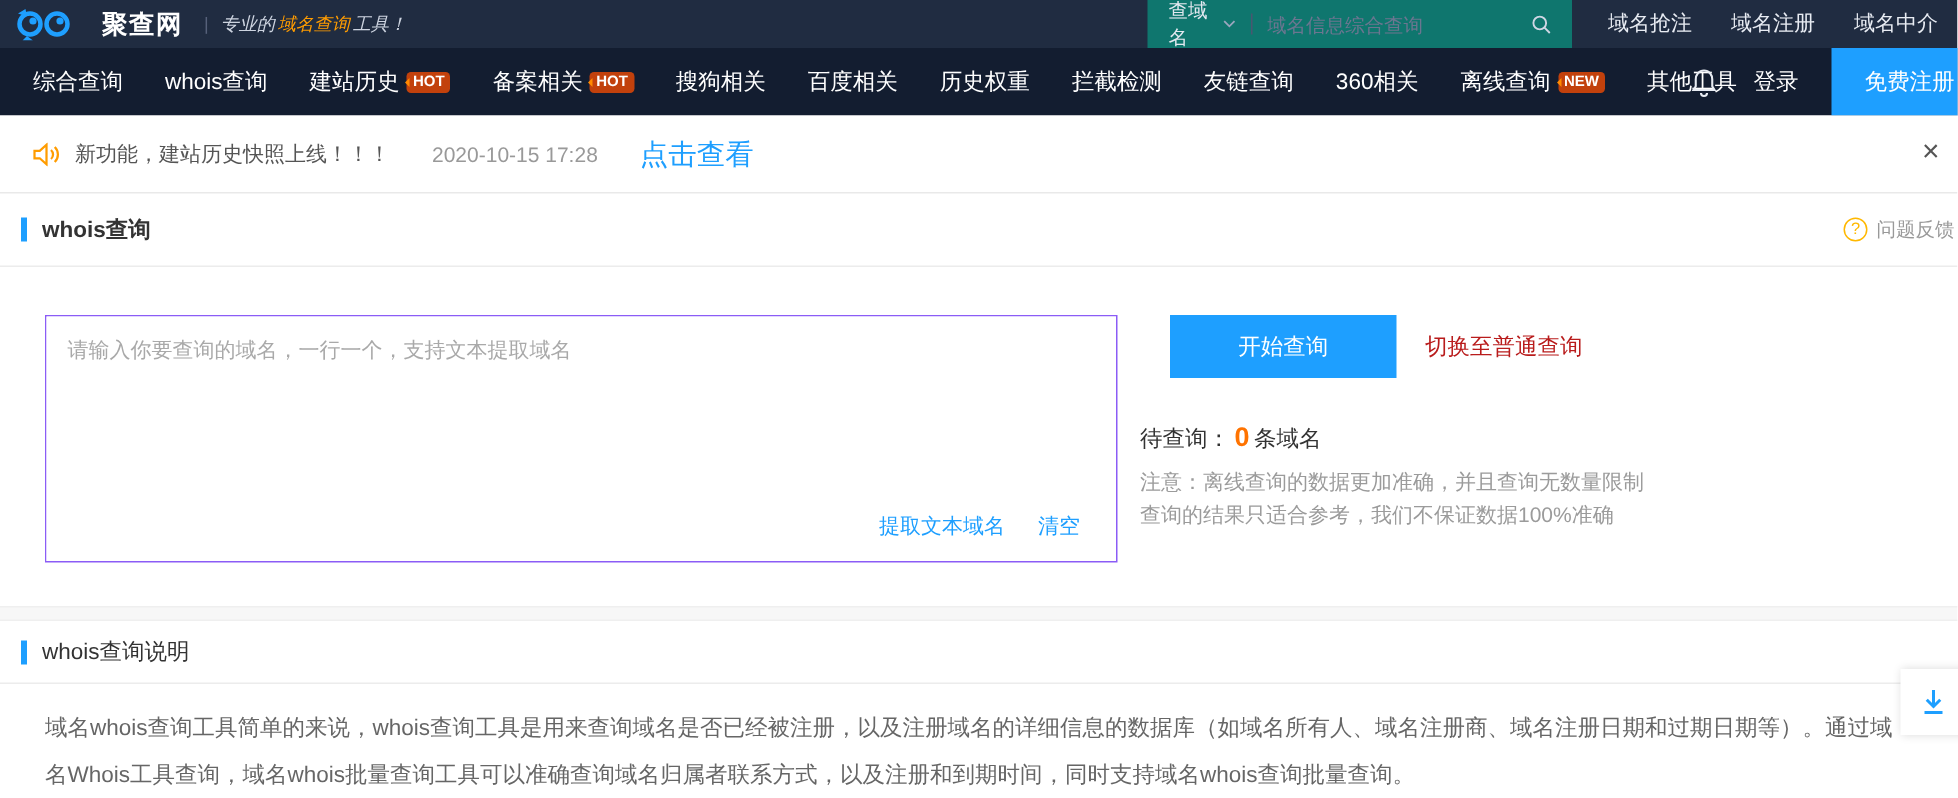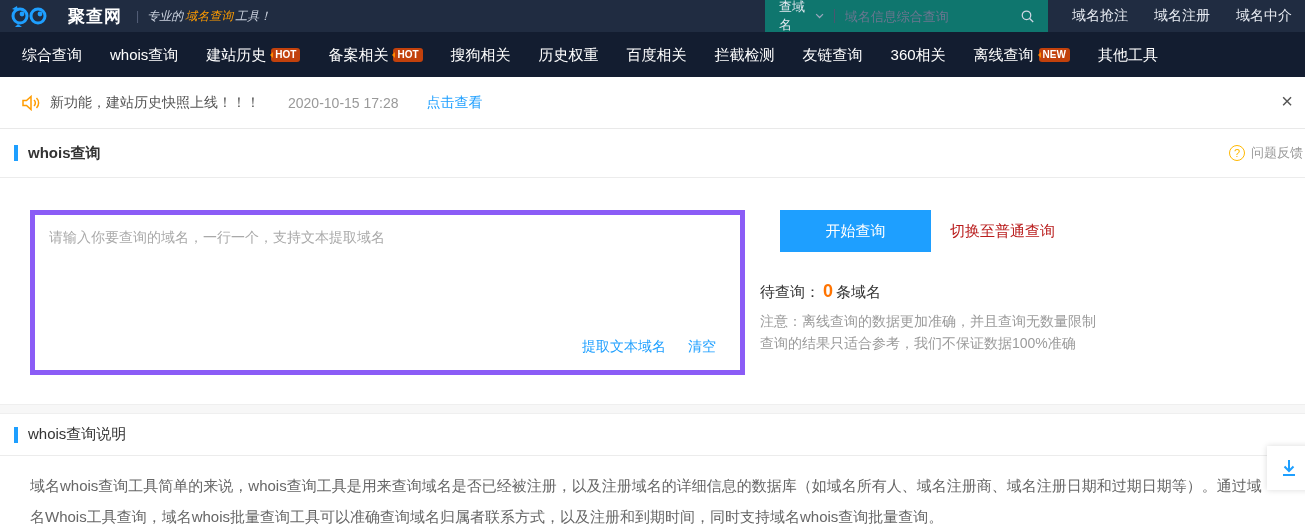--- a/index.html
+++ b/index.html
@@ -36,36 +36,36 @@
   .bell { width:18px; height:20px; margin-right:24px; cursor:pointer; }
   .login { color:#fff; font-size:15px; margin-right:22px; cursor:pointer; }
   .register { height:45px; background:#1e9fff; color:#fff; font-size:15px; border:none; cursor:pointer;
     padding:0 22px; white-space:nowrap; margin-right:-20px; }
 
   
   .notice { height:52px; border-bottom:1px solid #e9e9e9; display:flex; align-items:center; position:relative;
     background:#fff; padding-left:22px; }
   .notice-text { color:#555; font-size:14px; margin-left:10px; }
   .notice-time { color:#999; font-size:14px; margin-left:28px; }
-  .notice-link { color:#1e9fff; font-size:14px; margin-left:28px; text-decoration:none; cursor:pointer; }
+  .notice-link { color:#1e9fff; font-size:19px; margin-left:28px; text-decoration:none; cursor:pointer; }
   .notice-close { position:absolute; right:12px; top:14px; font-size:20px; color:#555; cursor:pointer; line-height:20px; }
 
   
   .sec-head { display:flex; align-items:center; position:relative; border-bottom:1px solid #ececec; }
   .sec-head .bluebar { width:4px; height:16px; background:#1e9fff; margin-left:14px; }
   .sec-head .sec-title { font-size:15px; color:#333; margin-left:10px; font-weight:bold; }
   .sec1-head { height:49px; }
   .feedback { position:absolute; right:0px; top:0; height:100%; display:flex; align-items:center; gap:6px;
     color:#999; font-size:13px; cursor:pointer; padding-right:2px; }
   .qmark { width:16px; height:16px; border:1px solid #ffb800; color:#ffb800; border-radius:50%;
     font-size:11px; display:flex; align-items:center; justify-content:center; }
 
   
   .content { position:relative; height:226px; background:#fff; }
-  .ta-wrap { position:absolute; left:30px; top:32px; width:715px; height:165px; border:5px solid #8b5cf6; }
+  .ta-wrap { position:absolute; left:30px; top:32px; width:715px; height:165px; border:1px solid #8b5cf6; }
   .ta-wrap textarea { width:100%; height:100%; border:none; outline:none; resize:none; padding:14px;
     font-size:14px; color:#333; font-family:"Liberation Sans","DejaVu Sans",sans-serif; }
   .ta-wrap textarea::placeholder { color:#a9a9a9; }
   .ta-links { position:absolute; right:24px; bottom:14px; display:flex; gap:22px; }
   .ta-links a { color:#1e9fff; font-size:14px; text-decoration:none; cursor:pointer; }
   .start-btn { position:absolute; left:780px; top:32px; width:151px; height:42px; background:#1e9fff;
     color:#fff; font-size:15px; border:none; cursor:pointer; }
   .switch-link { position:absolute; left:950px; top:44px; color:#b91c1c; font-size:15px;
     text-decoration:none; cursor:pointer; }
   .pending { position:absolute; left:760px; top:103px; font-size:15px; color:#333; }
@@ -140,41 +140,49 @@
       <span class="badge">HOT</span>
     </div>
     <div class="nav-item">
       <span>备案相关</span>
       <span class="badge">HOT</span>
     </div>
     <div class="nav-item">
         <span>搜狗相关</span>
       </div>
     <div class="nav-item">
+        <span>百度相关</span>
+      </div>
+    <div class="nav-item">
         <span>历史权重</span>
-      </div>
-    <div class="nav-item">
-        <span>百度相关</span>
       </div>
     <div class="nav-item">
         <span>拦截检测</span>
       </div>
     <div class="nav-item">
         <span>友链查询</span>
       </div>
     <div class="nav-item">
         <span>360相关</span>
       </div>
     <div class="nav-item">
       <span>离线查询</span>
       <span class="badge">NEW</span>
     </div>
     <div class="nav-item">
         <span>其他工具</span>
       </div>
+  </div>
+  <div class="nav-right">
+    <svg class="bell" viewBox="0 0 18 20">
+      <path d="M9 2 C5.5 2 3.5 4.8 3.5 8 L3.5 12.5 L2 15 L16 15 L14.5 12.5 L14.5 8 C14.5 4.8 12.5 2 9 2 Z" fill="none" stroke="#e8ecf3" stroke-width="1.4"></path>
+      <path d="M7 17 A2 2 0 0 0 11 17" fill="none" stroke="#e8ecf3" stroke-width="1.4"></path>
+    </svg>
+    <span class="login">登录</span>
+    <button class="register">免费注册</button>
   </div>
 </div>
 
 <div class="notice">
   <svg width="18" height="16" viewBox="0 0 18 16">
     <path d="M1 5.5 L4.5 5.5 L9 1.5 L9 14.5 L4.5 10.5 L1 10.5 Z" fill="none" stroke="#ff9c00" stroke-width="1.5"></path>
     <path d="M12 5 A4 4 0 0 1 12 11" fill="none" stroke="#ff9c00" stroke-width="1.5"></path>
     <path d="M14.5 3 A7 7 0 0 1 14.5 13" fill="none" stroke="#ff9c00" stroke-width="1.5"></path>
   </svg>
   <span class="notice-text">新功能，建站历史快照上线！！！</span>

